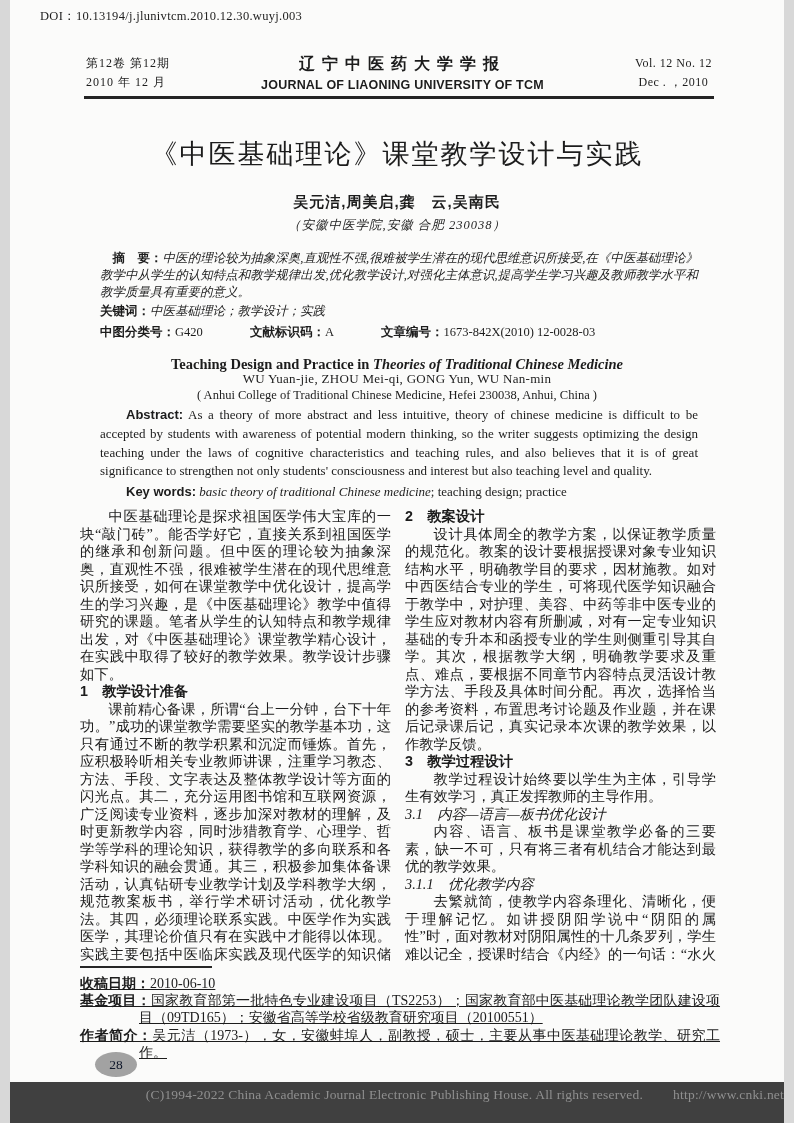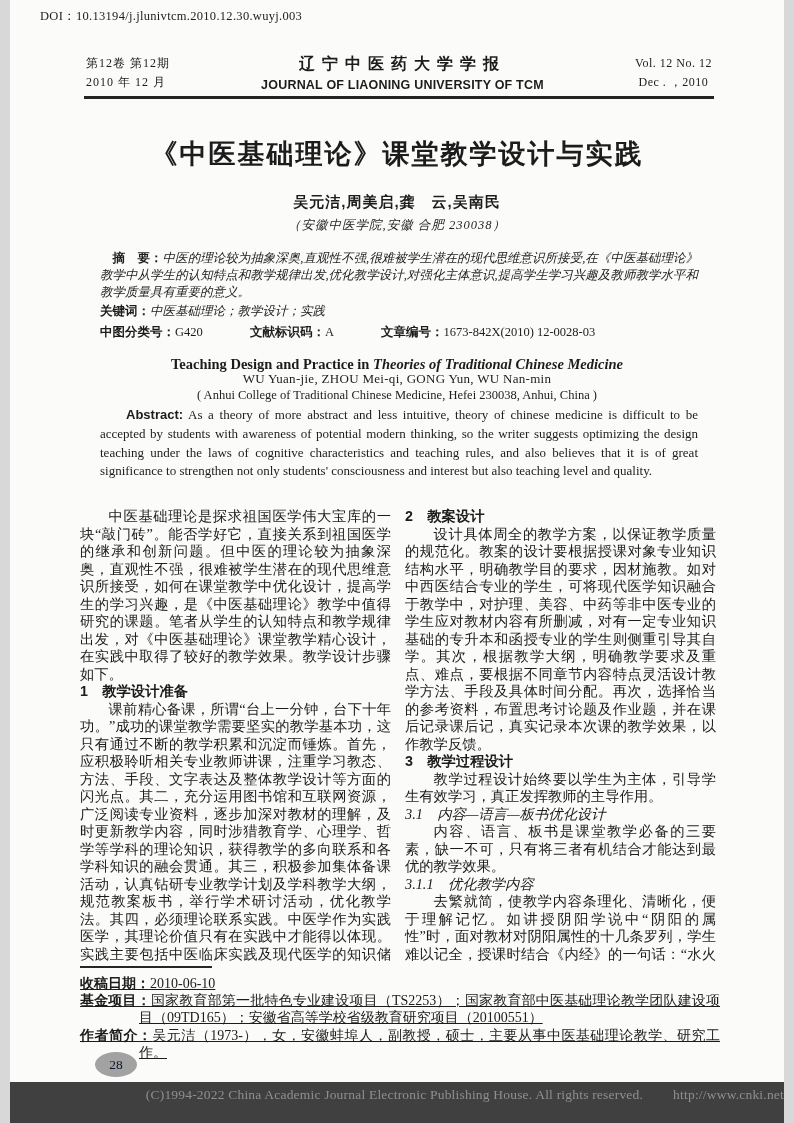--- a/index.html
+++ b/index.html
@@ -24,21 +24,21 @@
   .mh-side { font-size: 12px; line-height: 19px; letter-spacing: 1px; }
   .mh-side.right { text-align: center; letter-spacing: 0.5px; }
   .mh-center { text-align: center; }
   .mh-cn { font-size: 16px; font-weight: 700; letter-spacing: 7px; }
   .mh-en { font-size: 12.5px; font-weight: 700; letter-spacing: 0.2px; margin-top: 3px;
            font-family: "Liberation Sans", sans-serif; }
   .mh-rule { position: absolute; top: 96px; left: 74px; right: 70px; height: 2.5px; background: #242424; }
 
   .title-cn {
     position: absolute; top: 136px; left: 0; right: 0;
-    text-align: center; font-size: 27px; font-weight: 700; letter-spacing: 2px;
+    text-align: center; font-size: 27px; font-weight: 400; letter-spacing: 2px;
   }
   .authors-cn {
     position: absolute; top: 193px; left: 0; right: 0;
     text-align: center; font-size: 15px; font-weight: 700; letter-spacing: 1px;
     font-family: "Liberation Sans", sans-serif;
   }
   .affil-cn {
     position: absolute; top: 217px; left: 0; right: 0;
     text-align: center; font-size: 12.5px; font-style: italic; letter-spacing: 1px;
   }
@@ -130,20 +130,21 @@
       <span class="pair"><span class="lbl">文章编号：</span><span>1673-842X(2010) 12-0028-03</span></span>
     </p>
   </div>
 
   <div class="title-en"><span>Teaching Design and Practice in </span><span class="it">Theories of Traditional Chinese Medicine</span></div>
   <div class="authors-en">WU Yuan-jie, ZHOU Mei-qi, GONG Yun, WU Nan-min</div>
   <div class="affil-en">( Anhui College of Traditional Chinese Medicine, Hefei  230038, Anhui, China )</div>
 
   <div class="abs-en-block">
     <p class="abs-en"><span class="lbl">Abstract:</span> <span>As a theory of more abstract and less intuitive, theory of chinese medicine is difficult to be accepted by students with awareness of potential modern thinking, so the writer suggests optimizing the design teaching under the laws of cognitive characteristics and teaching rules, and also believes that it is of great significance to strengthen not only students' consciousness and interest but also teaching level and quality.</span></p>
+    <p class="kw-en"><span class="lbl">Key  words:</span> <span class="it">basic theory of traditional Chinese medicine</span><span>; teaching design; practice</span></p>
   </div>
 
   <div class="columns">
     <div class="col">
         <div class="b-p">中医基础理论是探求祖国医学伟大宝库的一块“敲门砖”。能否学好它，直接关系到祖国医学的继承和创新问题。但中医的理论较为抽象深奥，直观性不强，很难被学生潜在的现代思维意识所接受，如何在课堂教学中优化设计，提高学生的学习兴趣，是《中医基础理论》教学中值得研究的课题。笔者从学生的认知特点和教学规律出发，对《中医基础理论》课堂教学精心设计，在实践中取得了较好的教学效果。教学设计步骤如下。</div>
         <div class="b-h">1　教学设计准备</div>
         <div class="b-p">课前精心备课，所谓“台上一分钟，台下十年功。”成功的课堂教学需要坚实的教学基本功，这只有通过不断的教学积累和沉淀而锤炼。首先，应积极聆听相关专业教师讲课，注重学习教态、方法、手段、文字表达及整体教学设计等方面的闪光点。其二，充分运用图书馆和互联网资源，广泛阅读专业资料，逐步加深对教材的理解，及时更新教学内容，同时涉猎教育学、心理学、哲学等学科的理论知识，获得教学的多向联系和各学科知识的融会贯通。其三，积极参加集体备课活动，认真钻研专业教学计划及学科教学大纲，规范教案板书，举行学术研讨活动，优化教学法。其四，必须理论联系实践。中医学作为实践医学，其理论价值只有在实践中才能得以体现。实践主要包括中医临床实践及现代医学的知识储备，可通过直接的中西医门诊实践或间接阅读中医名家医案获取。</div>
       </div>
     <div class="col">
         <div class="b-h">2　教案设计</div>

